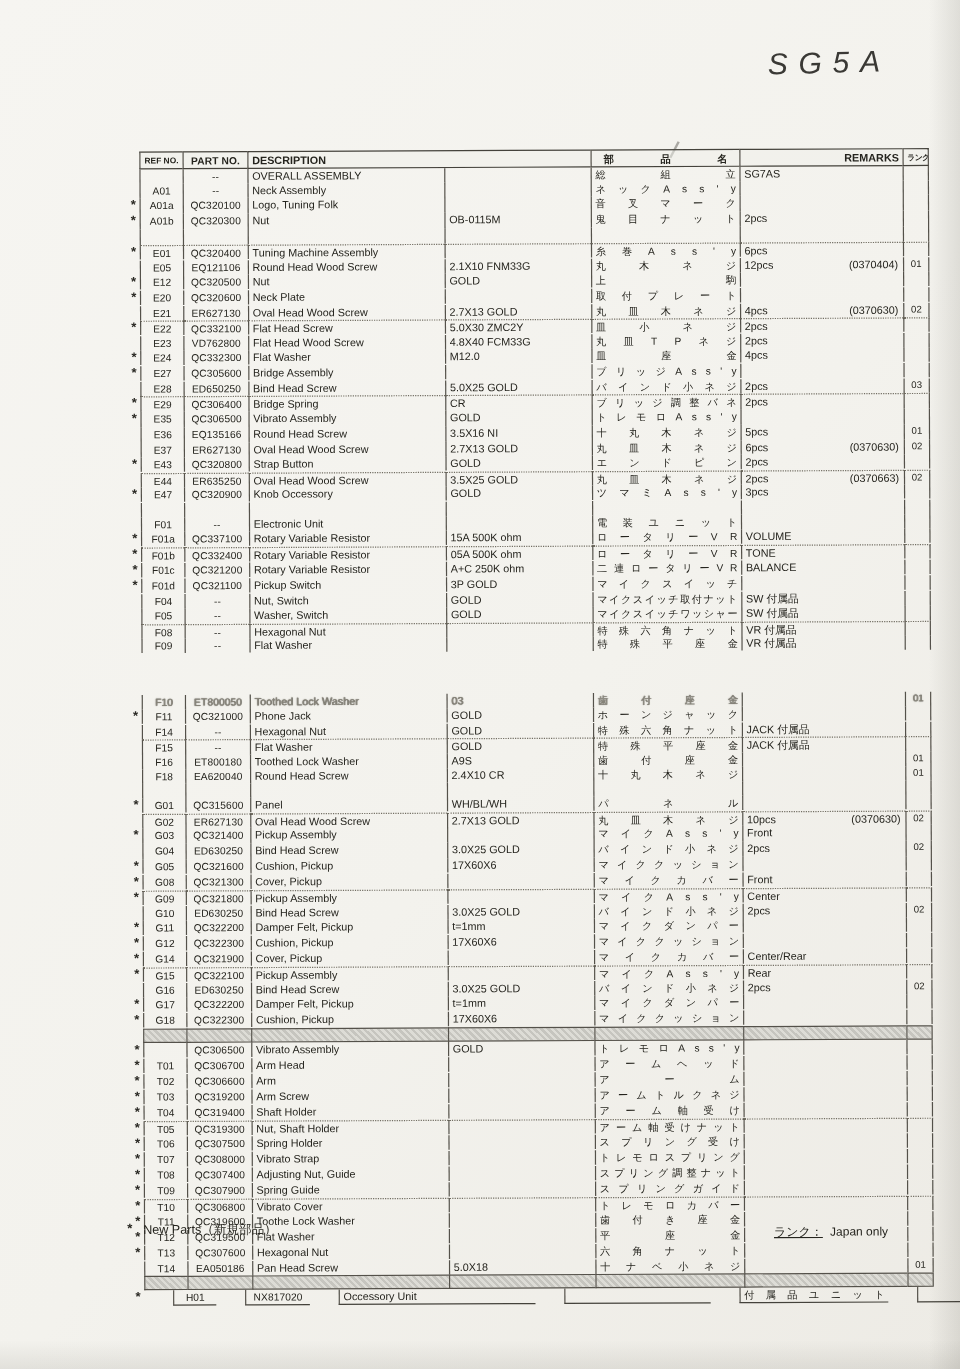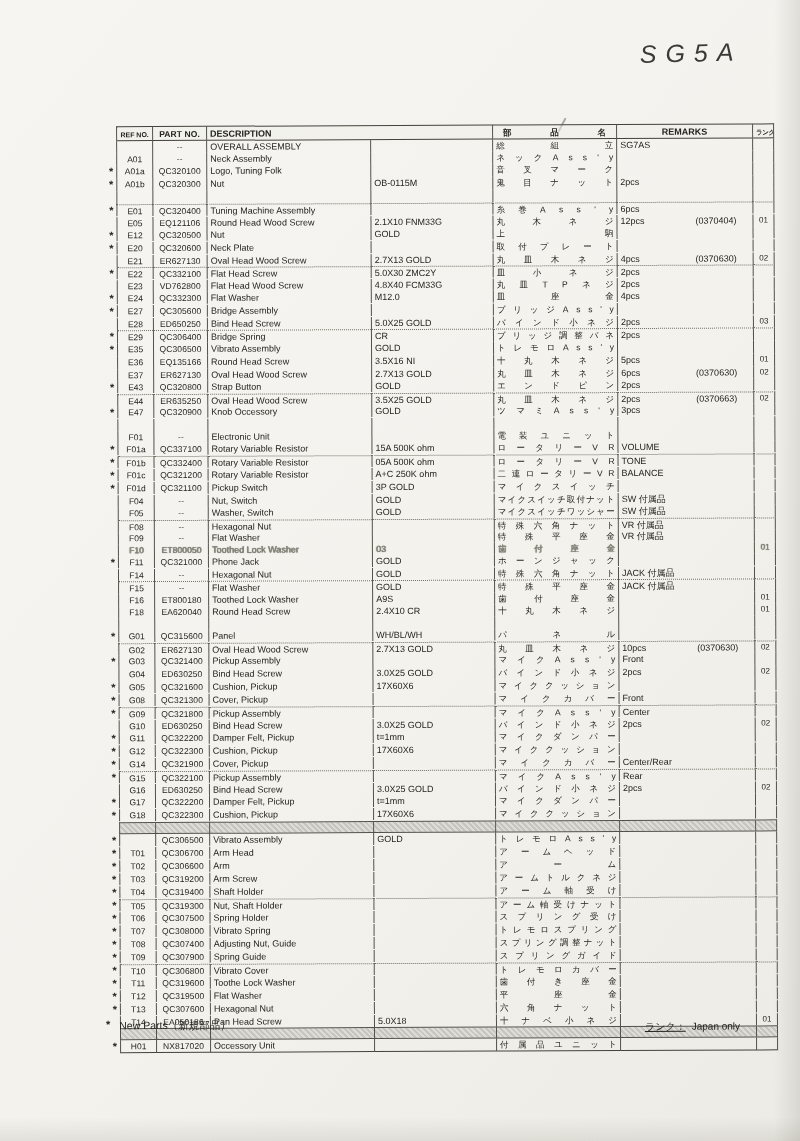--- a/index.html
+++ b/index.html
@@ -50,37 +50,37 @@
   .w-descspec{width:286px;}
 
   .hrow .c{
     height:15px;line-height:15px;font-weight:bold;
     border-top:1.4px solid #44423b;border-bottom:1px solid #44423b;
     background:rgba(240,239,233,0.5);
   }
   .hrow .w-ref{font-size:7px;}
   .hrow .w-part{font-size:8.5px;}
   .hrow .w-descspec{font-size:9px;}
-  .hrow .w-rem{text-align:center;font-size:9px;}
+  .hrow .w-rem{text-align:right;font-size:9px;}
   .hrow .w-rank{font-size:6.5px;letter-spacing:-0.5px;}
   .hrow .w-jp{padding:0 10px;}
 
   .gs .c{border-top:1px dotted #726e63;}
-  .last .c{border-bottom:1.4px solid #44423b;}
+  .last .c{border-bottom:1.4px solid #44423b;margin-left:24px;}
 
   .hatchrow .c{
     background:repeating-linear-gradient(45deg,#c6c5bf 0 2px,#dddcd6 2px 4px);
     border-top:1px solid #54514a;border-bottom:1px solid #54514a;
   }
 
   .jp-spread{display:flex;justify-content:space-between;}
   .jp-spread span{display:block;}
-  .rem-flex{display:flex;justify-content:space-between;padding-right:16px;}
-
-  .smudged .c{color:#87847a;text-shadow:0 0 1px rgba(100,97,88,.95),.6px 0 0 rgba(100,97,88,.7);}
+  .rem-flex{display:flex;justify-content:space-between;padding-right:4px;}
+
+  .smudged .c{color:#87847a;text-shadow:0 0 1px rgba(100,97,88,.95),.6px 0 0 rgba(100,97,88,.7);margin-top:35px;}
 
   .footer-left{position:absolute;left:104px;top:1017px;font-size:10.5px;color:#25241e;}
   .footer-left .star{font-size:11px;font-weight:bold;margin-right:9px;vertical-align:1px;}
   .footer-right{position:absolute;left:643px;top:1021px;font-size:10px;color:#25241e;}
   .footer-right .lbl{margin-right:6px;text-decoration:underline;}
 </style>
 </head>
 <body>
 
 <div class="sheet">
@@ -1168,21 +1168,21 @@
             <span>受</span>
             <span>け</span>
           </div>
           <div class="c w-rem"></div>
           <div class="c w-rank"></div>
         </div>
         <div class="trow">
           <div class="gutter">*</div>
           <div class="c w-ref">T07</div>
           <div class="c w-part">QC308000</div>
-          <div class="c w-desc">Vibrato Spring</div>
+          <div class="c w-desc">Vibrato Strap</div>
           <div class="c w-spec"></div>
           <div class="c w-jp jp-spread">
             <span>ト</span>
             <span>レ</span>
             <span>モ</span>
             <span>ロ</span>
             <span>ス</span>
             <span>プ</span>
             <span>リ</span>
             <span>ン</span>

